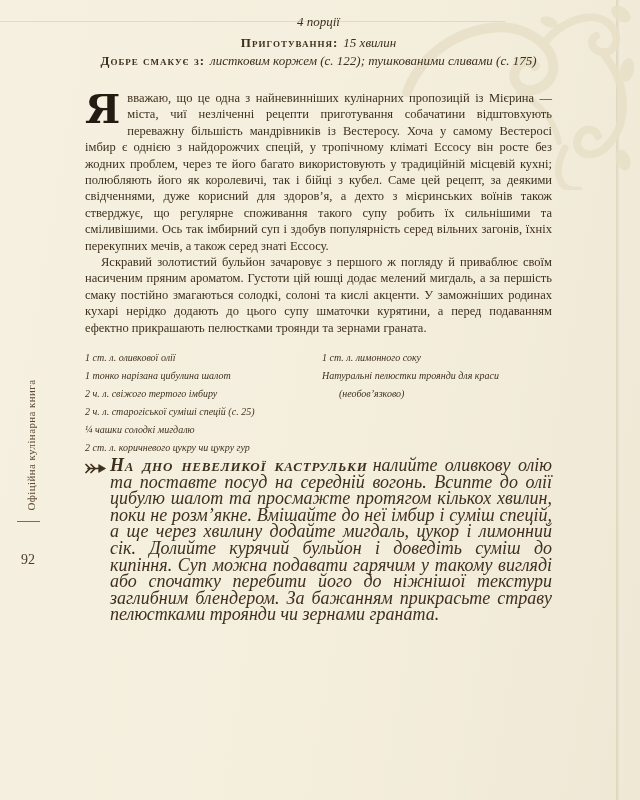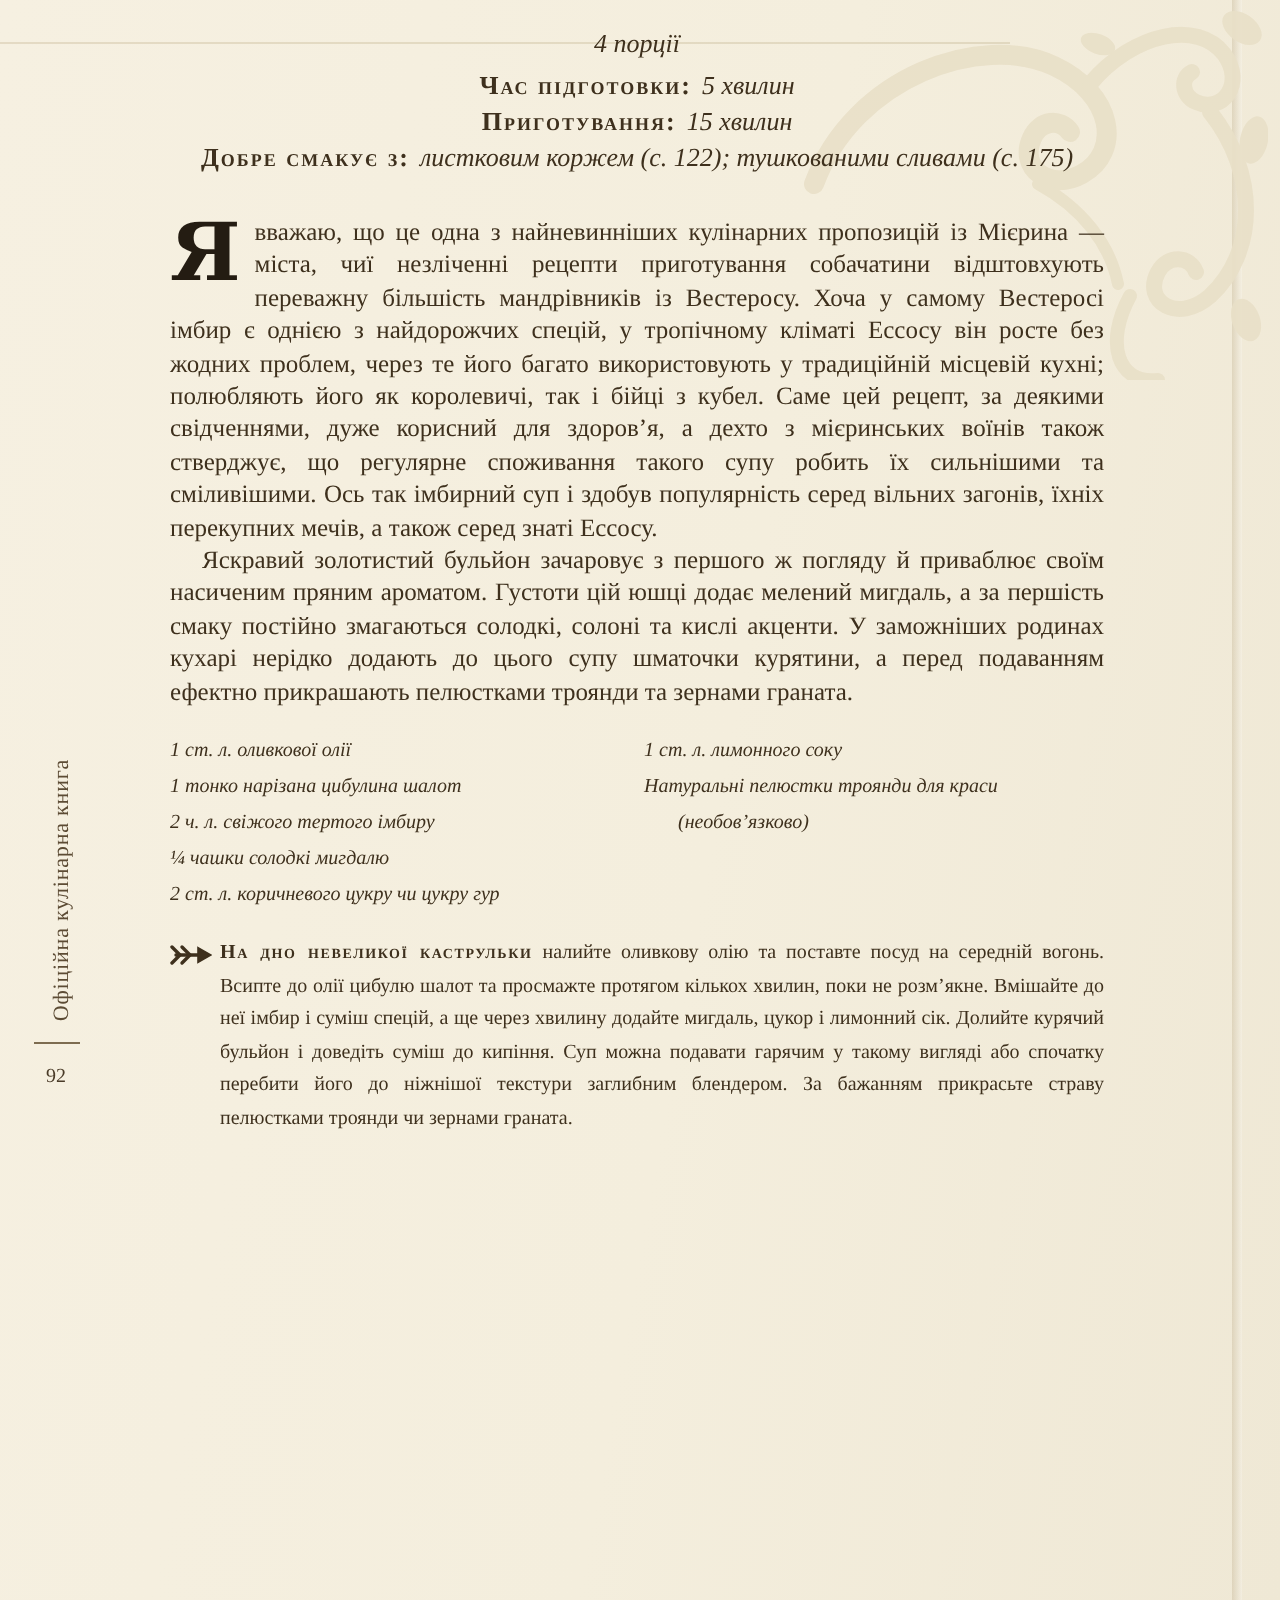--- a/index.html
+++ b/index.html
@@ -21,22 +21,22 @@
   
   .flourish { position:absolute; right:6px; top:0; opacity:0.9; }
   
   .book-title {
     position:absolute; left:31px; top:445px;
     transform:translate(-50%,-50%) rotate(-90deg);
     white-space:nowrap; font-size:11px; letter-spacing:0.4px; color:#5c4b34;
   }
   .sidebar-rule { position:absolute; left:17px; top:521px; width:23px; height:0;
     border-top:1.4px solid #7d6c50; }
-  .page-number { position:absolute; left:28px; top:533px; transform:translateX(-50%);
-    font-size:10px; color:#4a3b28;text-align:right; }
+  .page-number { position:absolute; left:28px; top:552px; transform:translateX(-50%);
+    font-size:14px; color:#4a3b28;text-align:right; }
   
   .content { position:absolute; left:85px; top:0; width:467px; }
   .title {
     margin:88px 0 0 0; text-align:center;
     font-family:"DejaVu Serif", serif; font-weight:bold;
     font-size:35px; line-height:46px; letter-spacing:-1px; color:#1f1812;
   }
   .meta { text-align:center; margin-top:14px; font-size:13px; }
   .servings { font-style:italic; margin-bottom:4px;font-family:Liberation Serif, serif; }
   .meta-line { line-height:18px; }
@@ -48,22 +48,22 @@
   .dropcap {
     float:left; font-family:"DejaVu Serif", serif; font-weight:bold;
     font-size:40px; line-height:31px; padding:3px 7px 0 0; color:#241c12;
   }
   .ingredients { display:flex; margin-top:13px; font-style:italic; font-size:10px; }
   .ingredients ul { list-style:none; margin:0; padding:0; }
   .col-left { width:237px; padding-left:20px; box-sizing:border-box; }
   .col-right { flex:1; }
   .ing-item { line-height:18px; padding-left:17px; text-indent:-17px; }
   .instructions {
-    position:relative; margin-top:12px; padding-left:25px;
-    font-size:10px; line-height:16.6px; text-align:justify;
+    position:relative; padding-left:25px;
+    font-size:18px; line-height:16.6px; text-align:justify;font-style:italic;
   }
   .arrow-wrap { position:absolute; left:0; top:3px; }
   .inst-lead { font-variant:small-caps; letter-spacing:0.8px; font-weight:bold; margin-right:5px; }
 </style>
 </head>
 <body>
 
 <div class="page">
 
   <div class="crease-top"></div>
@@ -88,41 +88,39 @@
   <div class="book-title">Офіційна кулінарна книга</div>
   <div class="sidebar-rule"></div>
   <div class="page-number">92</div>
 
   <div class="content">
 
 
     <div class="meta">
       <div class="servings">4 порції</div>
       <div class="meta-line">
-        <span class="meta-label">Час підготовки:</span><span class="meta-value">5 хвилин</span>
-      </div>
-      <div class="meta-line">
         <span class="meta-label">Приготування:</span><span class="meta-value">15 хвилин</span>
       </div>
       <div class="meta-line">
         <span class="meta-label">Добре смакує з:</span><span class="meta-value">листковим коржем (с. 122); тушкованими сливами (с. 175)</span>
       </div>
     </div>
 
     <p class="para first">
       <span class="dropcap">Я</span><span>вважаю, що це одна з найневинніших кулінарних пропозицій із Мієрина — міста, чиї незліченні рецепти приготування собачатини відштовхують переважну більшість мандрівників із Вестеросу. Хоча у самому Вестеросі імбир є однією з найдорожчих спецій, у тропічному кліматі Ессосу він росте без жодних проблем, через те його багато використовують у традиційній місцевій кухні; полюбляють його як королевичі, так і бійці з кубел. Саме цей рецепт, за деякими свідченнями, дуже корисний для здоров’я, а дехто з мієринських воїнів також стверджує, що регулярне споживання такого супу робить їх сильнішими та сміливішими. Ось так імбирний суп і здобув популярність серед вільних загонів, їхніх перекупних мечів, а також серед знаті Ессосу.</span>
     </p>
 
     <p class="para indent">Яскравий золотистий бульйон зачаровує з першого ж погляду й приваблює своїм насиченим пряним ароматом. Густоти цій юшці додає мелений мигдаль, а за першість смаку постійно змагаються солодкі, солоні та кислі акценти. У заможніших родинах кухарі нерідко додають до цього супу шматочки курятини, а перед подаванням ефектно прикрашають пелюстками троянди та зернами граната.</p>
 
     <div class="ingredients">
       <ul class="col-left">
         <li class="ing-item">1 ст. л. оливкової олії</li>
         <li class="ing-item">1 тонко нарізана цибулина шалот</li>
         <li class="ing-item">2 ч. л. свіжого тертого імбиру</li>
+        <li class="ing-item">2 ч. л. старогіської суміші спецій (с. 25)</li>
         <li class="ing-item">¼ чашки солодкі мигдалю</li>
         <li class="ing-item">2 ст. л. коричневого цукру чи цукру гур</li>
       </ul>
       <ul class="col-right">
         <li class="ing-item">1 ст. л. лимонного соку</li>
         <li class="ing-item">Натуральні пелюстки троянди для краси (необов’язково)</li>
       </ul>
     </div>
 
     <div class="instructions">

